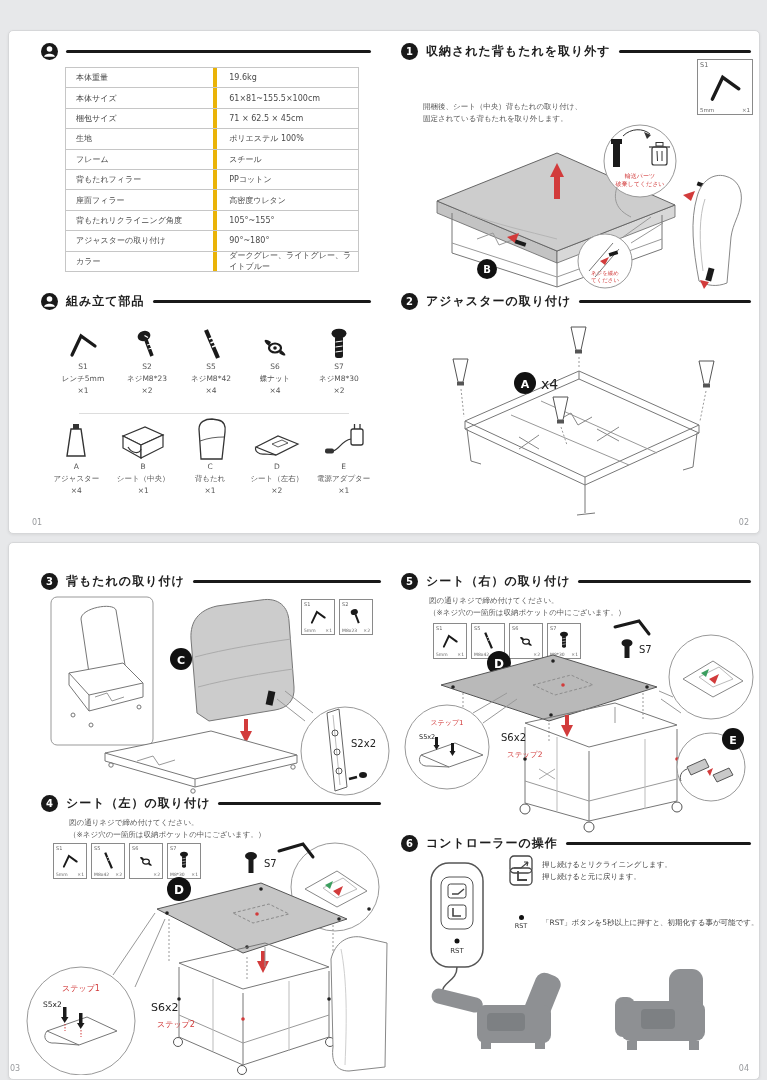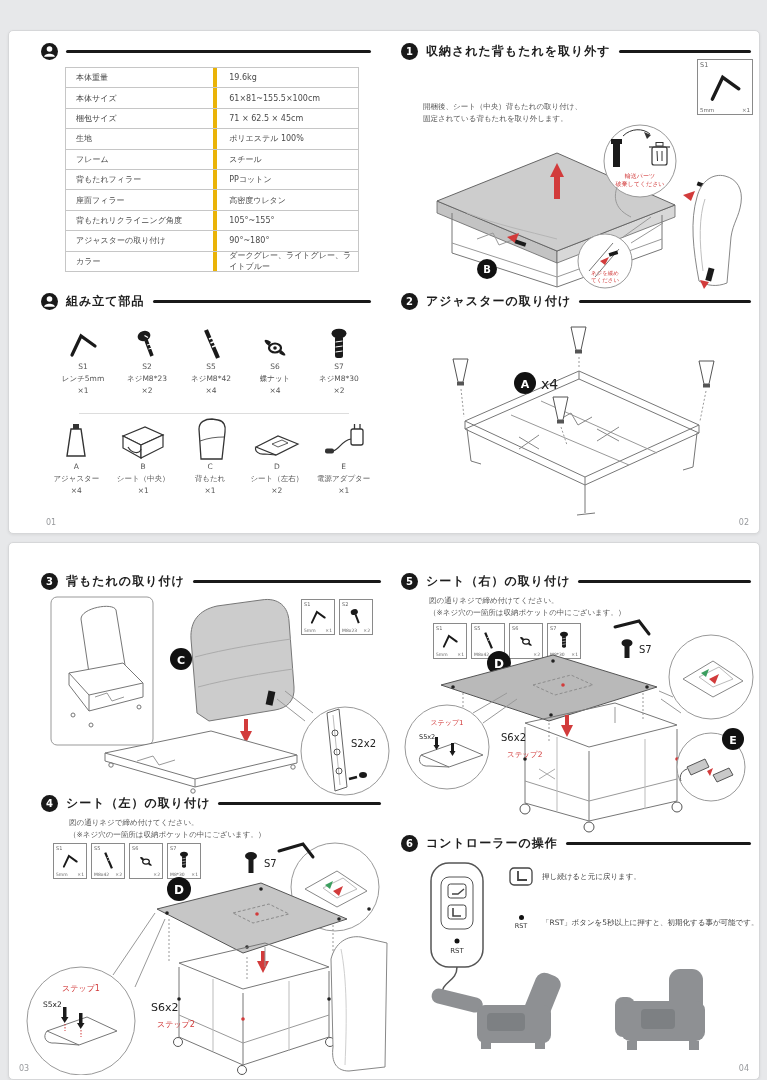--- a/index.html
+++ b/index.html
@@ -250,21 +250,21 @@
             <path d="M29,22 C19,24 18,32 11,34" fill="none" stroke="#333" stroke-width="1.2"></path>
             <rect x="3" y="31.5" width="9" height="5" rx="2" fill="#333"></rect>
           </svg>
         </span>
       <span>E</span>
       <span>電源アダプター</span>
       <span>×1</span>
     </div>
   </div>
 
-  <span class="pnum" style="left:26px;padding-left:11px;">01</span>
+  <span class="pnum" style="left:12px;padding-left:11px;">01</span>
   <span class="pnum" style="right:10px;">02</span>
 
   <div class="hdr abs" style="left:392px;top:12px;width:350px;">
     <span class="stepnum">1</span>
     <span class="htitle">収納された背もたれを取り外す</span>
     <span class="hline"></span>
   </div>
 
   <div class="chip big" style="left:688px;top:28px;">
     <span class="cid">S1</span>
@@ -559,21 +559,21 @@
       <polygon points="47.7,184 44,178 51.5,178" fill="#1a1a1a"></polygon>
     <rect x="62" y="174" width="3.5" height="11" fill="#1a1a1a"></rect>
       <polygon points="63.7,190 60,184 67.5,184" fill="#1a1a1a"></polygon>
     <line x1="48" y1="185" x2="48" y2="192" stroke="#d23b3b" stroke-dasharray="1.5,1.5"></line>
     <line x1="64" y1="191" x2="64" y2="198" stroke="#d23b3b" stroke-dasharray="1.5,1.5"></line>
 
     <text x="134" y="172" font-size="11" fill="#222">S6x2</text>
     <text x="140" y="188" font-size="8" fill="#d23b3b">ステップ2</text>
   </svg>
 
-  <span class="pnum" style="left:10px;">03</span>
+  <span class="pnum" style="left:1px;">03</span>
   <span class="pnum" style="right:10px;">04</span>
 
   <div class="hdr abs" style="left:392px;top:30px;width:350px;">
     <span class="stepnum">5</span>
     <span class="htitle">シート（右）の取り付け</span>
     <span class="hline"></span>
   </div>
   <div class="note abs" style="left:420px;top:52px;">
     <div>図の通りネジで締め付けてください。</div>
     <div>（※ネジ穴の一箇所は収納ポケットの中にございます。）</div>
@@ -701,20 +701,29 @@
     <rect x="24" y="18" width="32" height="52" rx="8" fill="none" stroke="#555"></rect>
     <rect x="31" y="25" width="18" height="14" rx="2.5" fill="none" stroke="#444"></rect>
     <path d="M35,35 h6 l6,-5" stroke="#444" fill="none" stroke-width="1.4"></path>
     <rect x="31" y="46" width="18" height="14" rx="2.5" fill="none" stroke="#444"></rect>
     <path d="M36,49 v8 h8" stroke="#444" fill="none" stroke-width="1.6"></path>
     <circle cx="40" cy="82" r="2.5" fill="#111"></circle>
     <text x="40" y="94" font-size="7" fill="#333" text-anchor="middle">RST</text>
     <path d="M40,108 C40,124 22,122 26,138" fill="none" stroke="#555" stroke-width="1.5"></path>
   </svg>
 
+  <div class="ctrl-row abs" style="left:500px;top:312px;width:245px;">
+    <span class="ctrl-icon">
+      <svg width="24" height="19" viewBox="0 0 24 19">
+          <rect x="1" y="1" width="22" height="17" rx="4" fill="none" stroke="#444" stroke-width="1.3"></rect>
+          <path d="M5,13 h7 l7,-6 m0,0 l-4,0 m4,0 l-1,4" stroke="#444" fill="none" stroke-width="1.2"></path>
+        </svg>
+    </span>
+    <span>押し続けるとリクライニングします。</span>
+  </div>
   <div class="ctrl-row abs" style="left:500px;top:324px;width:245px;">
     <span class="ctrl-icon">
       <svg width="24" height="19" viewBox="0 0 24 19">
           <rect x="1" y="1" width="22" height="17" rx="4" fill="none" stroke="#444" stroke-width="1.3"></rect>
           <path d="M9,4 v9 h9" stroke="#444" fill="none" stroke-width="1.8"></path>
         </svg>
     </span>
     <span>押し続けると元に戻ります。</span>
   </div>
   <div class="ctrl-row abs" style="left:500px;top:372px;width:250px;">

